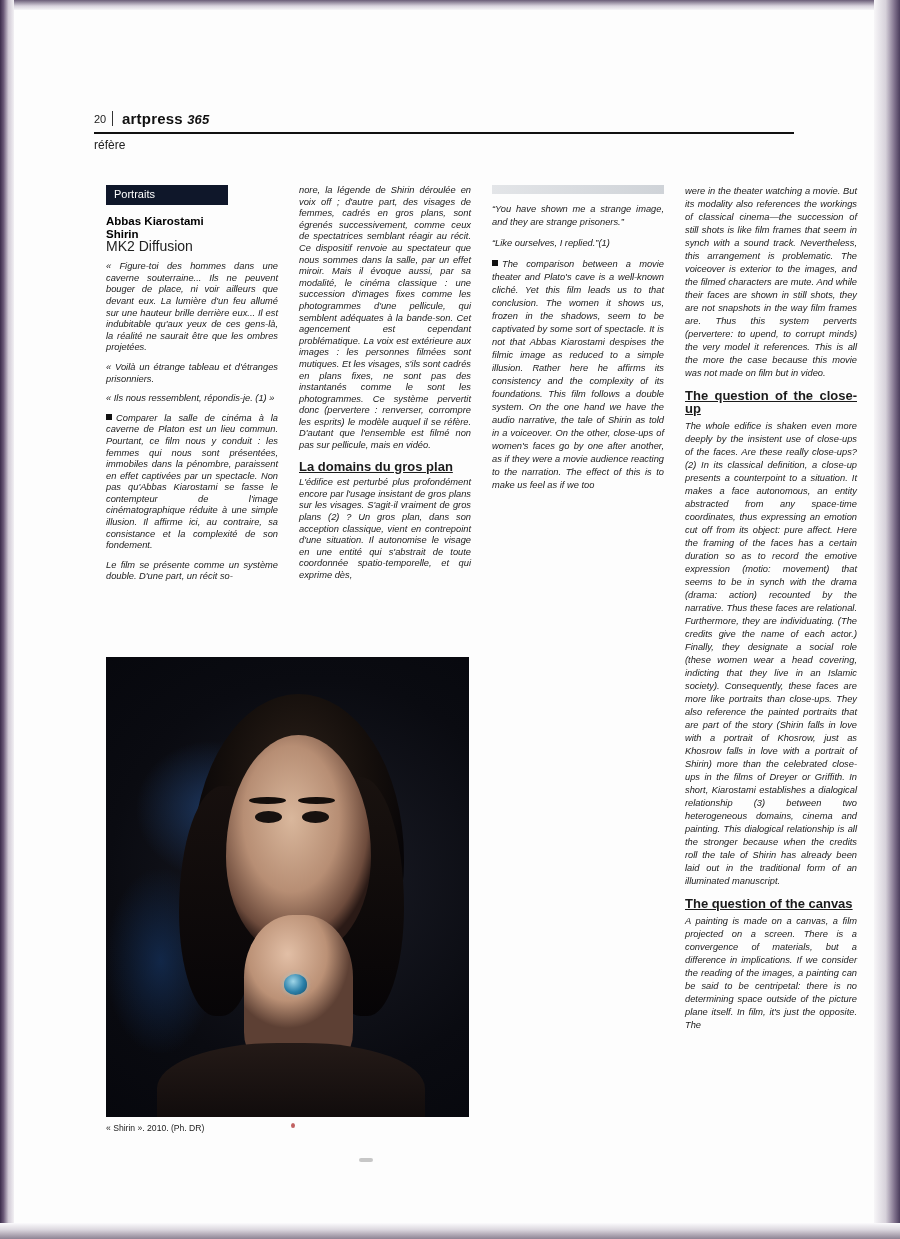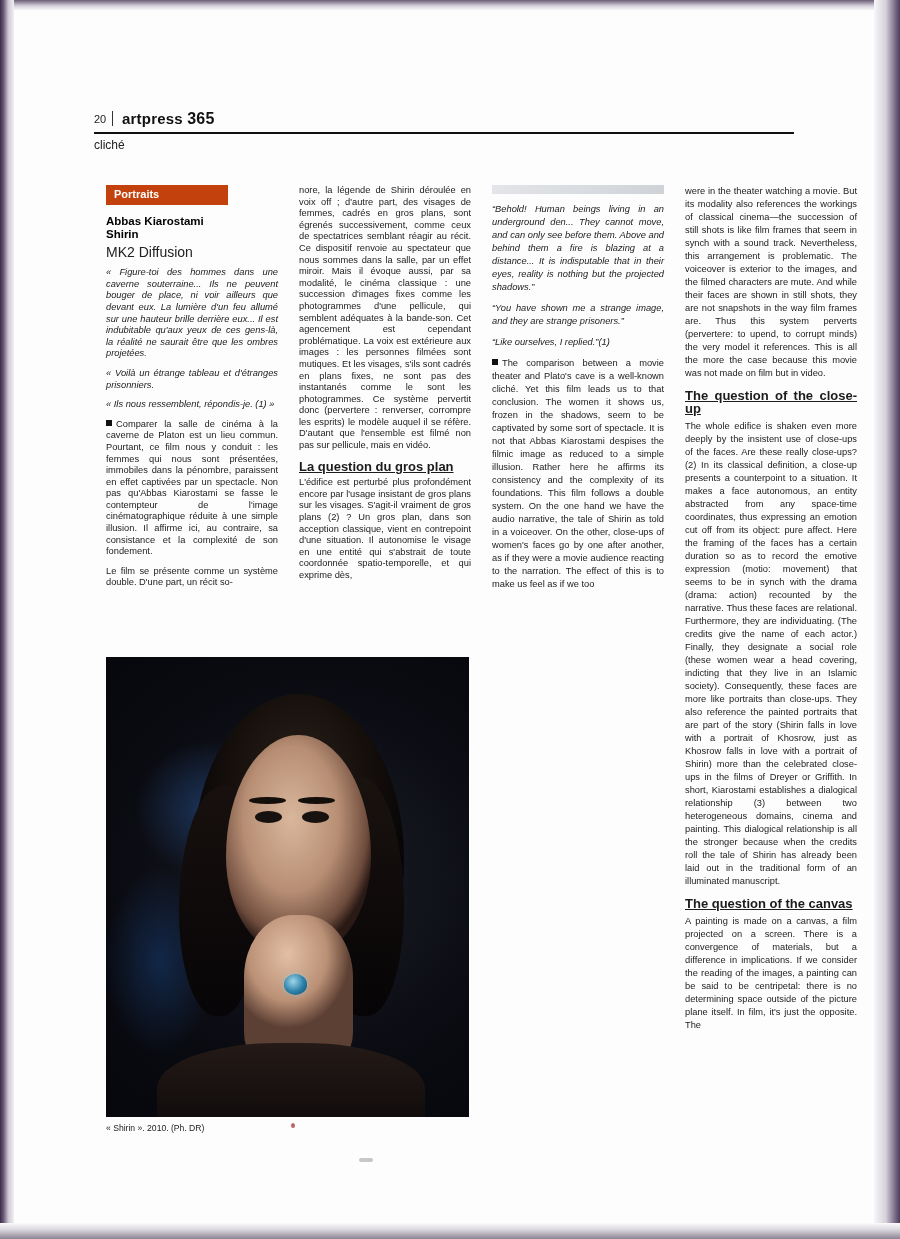--- a/index.html
+++ b/index.html
@@ -16,34 +16,34 @@
   .scan-edge-right{position:absolute;right:0;top:0;width:26px;height:1239px;background:linear-gradient(270deg,#4b3d5c 0%,#7d6f8a 20%,#d6d1da 55%,#f7f6f8 100%);}
   .scan-edge-bottom{position:absolute;left:0;bottom:0;width:900px;height:16px;background:linear-gradient(0deg,#8d8393 0%,#ddd9e0 60%,#fbfafc 100%);}
 
   .page{position:absolute;left:14px;top:10px;width:860px;height:1213px;background:#fdfdfd;}
 
   
   .masthead{position:absolute;left:80px;top:100px;width:700px;height:22px;border-bottom:2px solid #111;}
   .folio{position:absolute;left:80px;top:103px;font-size:11px;color:#222;}
   .mast-rule{position:absolute;left:98px;top:101px;width:1px;height:15px;background:#333;}
   .mast-title{position:absolute;left:108px;top:100px;font-size:15px;font-weight:bold;color:#111;letter-spacing:.2px;}
-  .mast-num{font-size:16px;font-weight:bold;}
+  .mast-num{font-size:13px;font-weight:bold;font-style:italic;}
   .rubric{position:absolute;left:80px;top:128px;font-size:12px;color:#222;}
 
   
   .col{position:absolute;top:175px;font-size:9.3px;line-height:11.6px;color:#1b1b1b;text-align:justify;}
-  .col p{margin:0 0 8px 0;}
+  .col p{margin:0 0 8px 0;font-style:italic;}
   .col1{left:92px;width:172px;}
   .col2{left:285px;width:172px;}
   .col3{left:478px;width:172px;}
   .col4{left:671px;width:172px;}
 
-  .portraits-bar{background:#c2410c;color:#fff;font-size:11px;font-weight:bold;padding:4px 8px;width:122px;box-sizing:border-box;margin-bottom:10px;}
+  .portraits-bar{background:#0f172a;color:#fff;font-size:11px;font-weight:normal;padding:4px 8px;width:122px;box-sizing:border-box;margin-bottom:10px;}
   .title-a{font-size:11.5px;font-weight:bold;color:#000;line-height:13px;}
-  .title-b{font-size:11.5px;font-weight:bold;color:#000;line-height:13px;margin-bottom:6px;}
+  .title-b{font-size:11.5px;font-weight:bold;color:#000;line-height:13px;margin-bottom:0;}
   .distrib{font-size:14px;color:#222;margin-bottom:9px;}
   .ital{font-style:italic;}
   .subhead{font-weight:bold;font-size:13px;margin:9px 0 5px 0;text-decoration:underline;}
   .sq{display:inline-block;width:6px;height:6px;background:#111;margin-right:4px;vertical-align:1px;}
 
   .eng{font-size:9.3px;line-height:13px;}
   .topbar-grey{height:9px;background:linear-gradient(90deg,#e3e5e8,#cfd3d8);margin-bottom:9px;}
 
   
   .photo{position:absolute;left:92px;top:647px;width:363px;height:460px;background:#05060a;overflow:hidden;}
@@ -78,43 +78,42 @@
 
 <div class="page">
 
   <div class="masthead"></div>
   <div class="folio">20</div>
   <div class="mast-rule"></div>
   <div class="mast-title">
     <span>artpress</span>
     <span class="mast-num">365</span>
   </div>
-  <div class="rubric">cliché</div>
+  <div class="rubric">réfère</div>
 
   <div class="col col1">
     <div class="portraits-bar">Portraits</div>
     <div class="title-a">Abbas Kiarostami</div>
     <div class="title-b">Shirin</div>
     <div class="distrib">MK2 Diffusion</div>
     <p class="ital">« Figure-toi des hommes dans une caverne souterraine... Ils ne peuvent bouger de place, ni voir ailleurs que devant eux. La lumière d'un feu allumé sur une hauteur brille derrière eux... Il est indubitable qu'aux yeux de ces gens-là, la réalité ne saurait être que les ombres projetées.</p>
     <p class="ital">« Voilà un étrange tableau et d'étranges prisonniers.</p>
     <p class="ital">« Ils nous ressemblent, répondis-je. (1) »</p>
     <p><span class="sq"></span><span>Comparer la salle de cinéma à la caverne de Platon est un lieu commun. Pourtant, ce film nous y conduit : les femmes qui nous sont présentées, immobiles dans la pénombre, paraissent en effet captivées par un spectacle. Non pas qu'Abbas Kiarostami se fasse le contempteur de l'image cinématographique réduite à une simple illusion. Il affirme ici, au contraire, sa consistance et la complexité de son fondement.</span></p>
     <p>Le film se présente comme un système double. D'une part, un récit so-</p>
   </div>
 
   <div class="col col2">
     <p>nore, la légende de Shirin déroulée en voix off ; d'autre part, des visages de femmes, cadrés en gros plans, sont égrenés successivement, comme ceux de spectatrices semblant réagir au récit. Ce dispositif renvoie au spectateur que nous sommes dans la salle, par un effet miroir. Mais il évoque aussi, par sa modalité, le cinéma classique : une succession d'images fixes comme les photogrammes d'une pellicule, qui semblent adéquates à la bande-son. Cet agencement est cependant problématique. La voix est extérieure aux images : les personnes filmées sont mutiques. Et les visages, s'ils sont cadrés en plans fixes, ne sont pas des instantanés comme le sont les photogrammes. Ce système pervertit donc (pervertere : renverser, corrompre les esprits) le modèle auquel il se réfère. D'autant que l'ensemble est filmé non pas sur pellicule, mais en vidéo.</p>
-    <div class="subhead">La question du gros plan</div>
+    <div class="subhead">La domains du gros plan</div>
     <p>L'édifice est perturbé plus profondément encore par l'usage insistant de gros plans sur les visages. S'agit-il vraiment de gros plans (2) ? Un gros plan, dans son acception classique, vient en contrepoint d'une situation. Il autonomise le visage en une entité qui s'abstrait de toute coordonnée spatio-temporelle, et qui exprime dès,</p>
   </div>
 
   <div class="col col3 eng">
     <div class="topbar-grey"></div>
-    <p class="ital">“Behold! Human beings living in an underground den... They cannot move, and can only see before them. Above and behind them a fire is blazing at a distance... It is indisputable that in their eyes, reality is nothing but the projected shadows.”</p>
     <p class="ital">“You have shown me a strange image, and they are strange prisoners.”</p>
     <p class="ital">“Like ourselves, I replied.”(1)</p>
     <p><span class="sq"></span><span>The comparison between a movie theater and Plato's cave is a well-known cliché. Yet this film leads us to that conclusion. The women it shows us, frozen in the shadows, seem to be captivated by some sort of spectacle. It is not that Abbas Kiarostami despises the filmic image as reduced to a simple illusion. Rather here he affirms its consistency and the complexity of its foundations. This film follows a double system. On the one hand we have the audio narrative, the tale of Shirin as told in a voiceover. On the other, close-ups of women's faces go by one after another, as if they were a movie audience reacting to the narration. The effect of this is to make us feel as if we too</span></p>
   </div>
 
   <div class="col col4 eng">
     <p>were in the theater watching a movie. But its modality also references the workings of classical cinema—the succession of still shots is like film frames that seem in synch with a sound track. Nevertheless, this arrangement is problematic. The voiceover is exterior to the images, and the filmed characters are mute. And while their faces are shown in still shots, they are not snapshots in the way film frames are. Thus this system perverts (pervertere: to upend, to corrupt minds) the very model it references. This is all the more the case because this movie was not made on film but in video.</p>
     <div class="subhead">The question of the close-up</div>
     <p>The whole edifice is shaken even more deeply by the insistent use of close-ups of the faces. Are these really close-ups?(2) In its classical definition, a close-up presents a counterpoint to a situation. It makes a face autonomous, an entity abstracted from any space-time coordinates, thus expressing an emotion cut off from its object: pure affect. Here the framing of the faces has a certain duration so as to record the emotive expression (motio: movement) that seems to be in synch with the drama (drama: action) recounted by the narrative. Thus these faces are relational. Furthermore, they are individuating. (The credits give the name of each actor.) Finally, they designate a social role (these women wear a head covering, indicting that they live in an Islamic society). Consequently, these faces are more like portraits than close-ups. They also reference the painted portraits that are part of the story (Shirin falls in love with a portrait of Khosrow, just as Khosrow falls in love with a portrait of Shirin) more than the celebrated close-ups in the films of Dreyer or Griffith. In short, Kiarostami establishes a dialogical relationship (3) between two heterogeneous domains, cinema and painting. This dialogical relationship is all the stronger because when the credits roll the tale of Shirin has already been laid out in the traditional form of an illuminated manuscript.</p>
     <div class="subhead">The question of the canvas</div>

